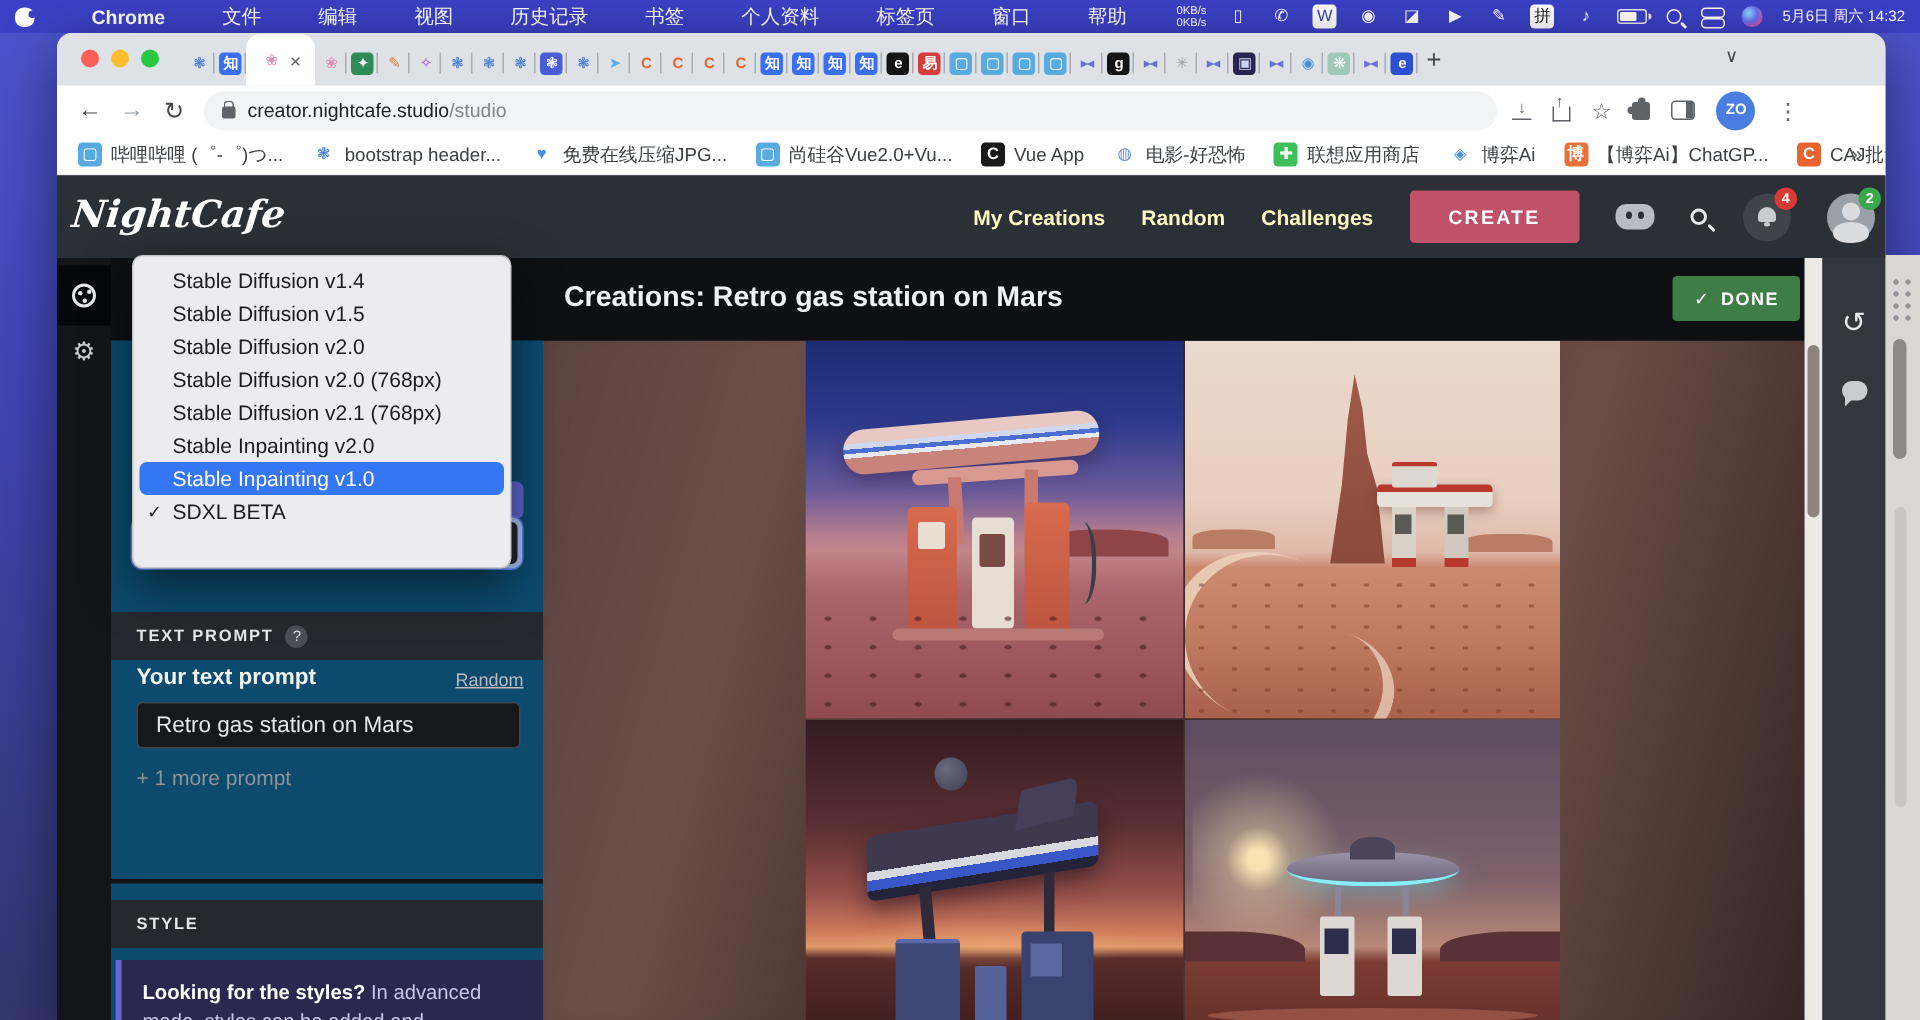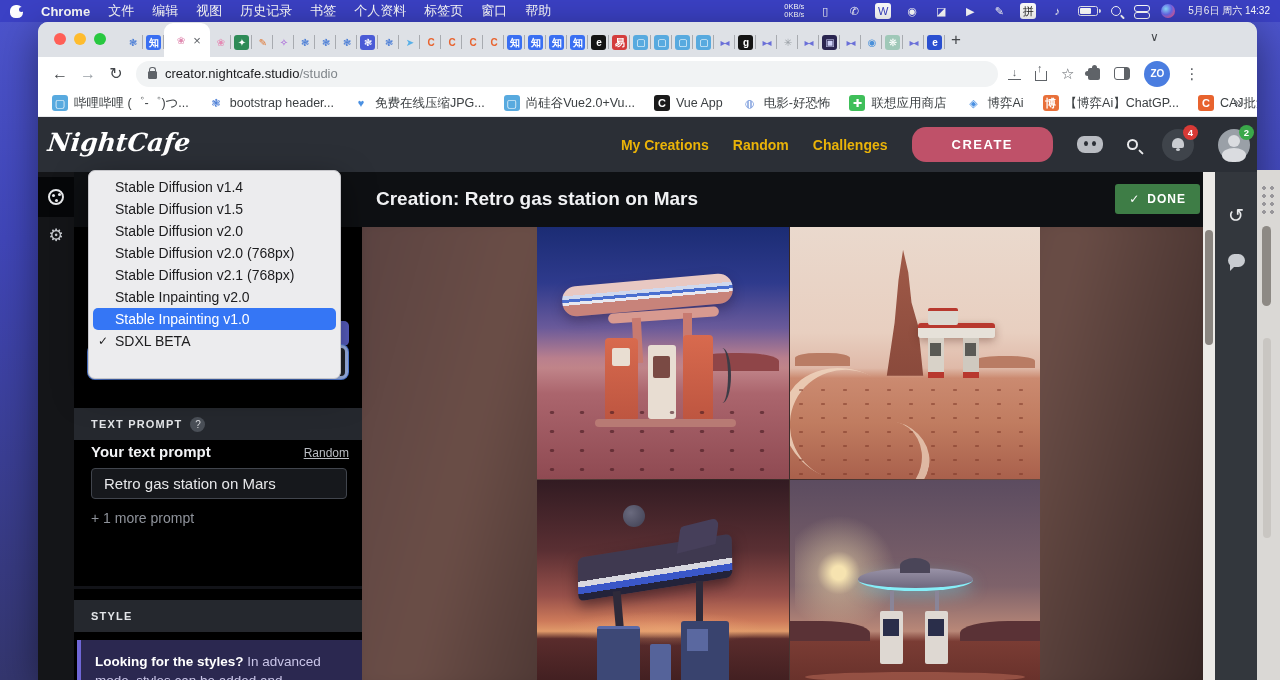--- a/index.html
+++ b/index.html
@@ -9,21 +9,21 @@
     background:linear-gradient(180deg,#4d55cd 0%,#4046b8 35%,#34366e 100%); }
 
   
   .menubar { position:absolute; left:0; top:0; width:1280px; height:22px;
     background:#3b41c5; color:#fff; display:flex; align-items:center;
     justify-content:space-between; padding:0 10px; font-size:13px; }
   .mb-left { display:flex; align-items:center; gap:18px; }
   .apple { width:13px; height:13px; background:#fff; border-radius:45% 45% 42% 42%; position:relative; }
   .apple::after { content:""; position:absolute; right:-1px; top:2px; width:5px; height:5px;
     border-radius:50%; background:#3b41c5; }
-  .menu-item { white-space:nowrap; cursor:default; }
+  .menu-item { white-space:nowrap; cursor:default;margin-left:20px; }
   .menu-item.bold { font-weight:bold; }
   .mb-right { display:flex; align-items:center; gap:13px; }
   .net { font-size:7.5px; line-height:8px; text-align:center; }
   .mb-ico { min-width:16px; height:16px; line-height:16px; text-align:center; font-size:11px;
     border-radius:3px; display:inline-block; }
   .battery { width:20px; height:10px; border:1.5px solid #e8e8f2; border-radius:2.5px; position:relative; }
   .battery::before { content:""; position:absolute; left:1px; top:1px; bottom:1px; width:11px; background:#fff; border-radius:1px; }
   .battery::after { content:""; position:absolute; right:-4px; top:2px; width:2px; height:4px; background:#e8e8f2; border-radius:0 2px 2px 0; }
   .lens { width:10px; height:10px; border:1.8px solid #fff; border-radius:50%; position:relative; }
   .lens::after { content:""; position:absolute; left:8px; top:9px; width:5px; height:1.8px; background:#fff;
@@ -89,23 +89,23 @@
   .bm-ico { min-width:16px; height:16px; line-height:16px; text-align:center; font-size:11px; border-radius:3px; font-weight:bold; }
   .bm-label { font-size:12.5px; color:#3c4043; }
   .bm-overflow { margin-left:auto; color:#5f6368; font-size:14px; cursor:pointer; }
 
   
   .site { position:absolute; left:0; top:95px; width:1219px; height:563px; background:#17191d; }
   .nc-header { position:absolute; left:0; top:0; width:1219px; height:55px; background:#2b2f36; z-index:5; }
   .nc-logo { position:absolute; left:10px; top:11px; font-family:"DejaVu Serif",serif;
     font-style:italic; font-weight:bold; font-size:25px; color:#fff; transform:skewX(-6deg); cursor:pointer; }
   .nc-nav { position:absolute; right:7px; top:0; height:55px; display:flex; align-items:center; gap:24px; }
-  .nc-navitem { color:#eab308; font-size:14px; font-weight:bold; cursor:pointer; white-space:nowrap; }
+  .nc-navitem { color:#fef9c3; font-size:14px; font-weight:bold; cursor:pointer; white-space:nowrap; }
   .nc-create { background:#bf5169; color:#fff; font-size:13px; font-weight:bold; letter-spacing:1.5px;
-    padding:10px 40px; border-radius:14px; border:none; cursor:pointer; }
+    padding:10px 26px; border-radius:3px; border:none; cursor:pointer; }
   .discord { width:26px; height:17px; background:#b9bcc2; border-radius:7px 7px 8px 8px; position:relative; cursor:pointer; }
   .discord::before,.discord::after { content:""; position:absolute; top:5px; width:4px; height:5px; border-radius:50%; background:#2b2f36; }
   .discord::before{left:7px}.discord::after{right:7px}
   .nc-search { width:11px; height:11px; border:2px solid #e8e9eb; border-radius:50%; position:relative; cursor:pointer; }
   .nc-search::after { content:""; position:absolute; left:9px; top:10px; width:6px; height:2px; background:#e8e9eb;
     transform:rotate(45deg); border-radius:2px; }
   .bellwrap { position:relative; width:32px; height:32px; border-radius:50%; background:#3f444b; cursor:pointer; }
   .bell { position:absolute; left:10px; top:9px; width:12px; height:10px; background:#c9ccd1; border-radius:6px 6px 2px 2px; }
   .bell::after { content:""; position:absolute; left:4px; bottom:-3px; width:4px; height:3px; border-radius:50%; background:#c9ccd1; }
   .badge { position:absolute; top:-4px; right:-4px; min-width:15px; height:15px; border-radius:8px;
@@ -117,21 +117,21 @@
 
   .rail-left { position:absolute; left:0; top:55px; width:36px; height:508px; background:#141518; }
   .rail-tile { position:absolute; left:0; top:5px; width:36px; height:40px; background:#060709;
     display:flex; align-items:center; justify-content:center; cursor:pointer; }
   .palette { width:16px; height:16px; border:2px solid #e8e9eb; border-radius:50%; position:relative; }
   .palette::after { content:""; position:absolute; left:2px; top:3px; width:3px; height:3px; border-radius:50%;
     background:#e8e9eb; box-shadow:6px -1px 0 #e8e9eb, 3px 5px 0 #e8e9eb; }
   .rail-gear { position:absolute; left:0; top:53px; width:36px; height:28px; color:#c8cbd0;
     font-size:17px; text-align:center; cursor:pointer; }
 
-  .nc-panel { position:absolute; left:36px; top:55px; width:288px; height:508px; background:#000000; }
+  .nc-panel { position:absolute; left:36px; top:55px; width:288px; height:508px; background:#0c4a6e; }
   .panel-topdark { position:absolute; left:0; top:0; width:288px; height:55px; background:#0e1013; }
   .sec-band { position:absolute; left:0; width:288px; height:32px; background:#25282e;
     display:flex; align-items:center; padding:0 17px; gap:8px; }
   .sec-label { color:#e4e6e9; font-size:11px; font-weight:bold; letter-spacing:1.2px; }
   .qmark { width:15px; height:15px; border-radius:50%; background:#4a4f57; color:#d8dade;
     font-size:10px; text-align:center; line-height:15px; cursor:pointer; }
   .row-label { position:absolute; left:17px; top:271px; color:#f2f3f5; font-size:15px; font-weight:bold; }
   .random { position:absolute; right:13px; top:274px; color:#b9bcc2; font-size:12px;
     text-decoration:underline; cursor:pointer; }
   .prompt-input { position:absolute; left:17px; top:296px; width:256px; height:31px; background:#16181c;
@@ -719,21 +719,21 @@
             <div class="layer t4-pod"></div>
             <div class="layer t4-leg1"></div>
             <div class="layer t4-leg2"></div>
             <div class="layer t4-pump1"></div>
             <div class="layer t4-pump2"></div>
             <div class="layer t4-road"></div>
           </div>
         </div>
 
         <div class="main-titlebar">
-          <div class="main-title">Creation: Retro gas station on Mars</div>
+          <div class="main-title">Creations: Retro gas station on Mars</div>
           <button class="done-btn">
             <span>✓</span>
             <span>DONE</span>
           </button>
         </div>
       </div>
 
       <div class="nc-scrollbar">
         <div class="nc-thumb"></div>
       </div>

